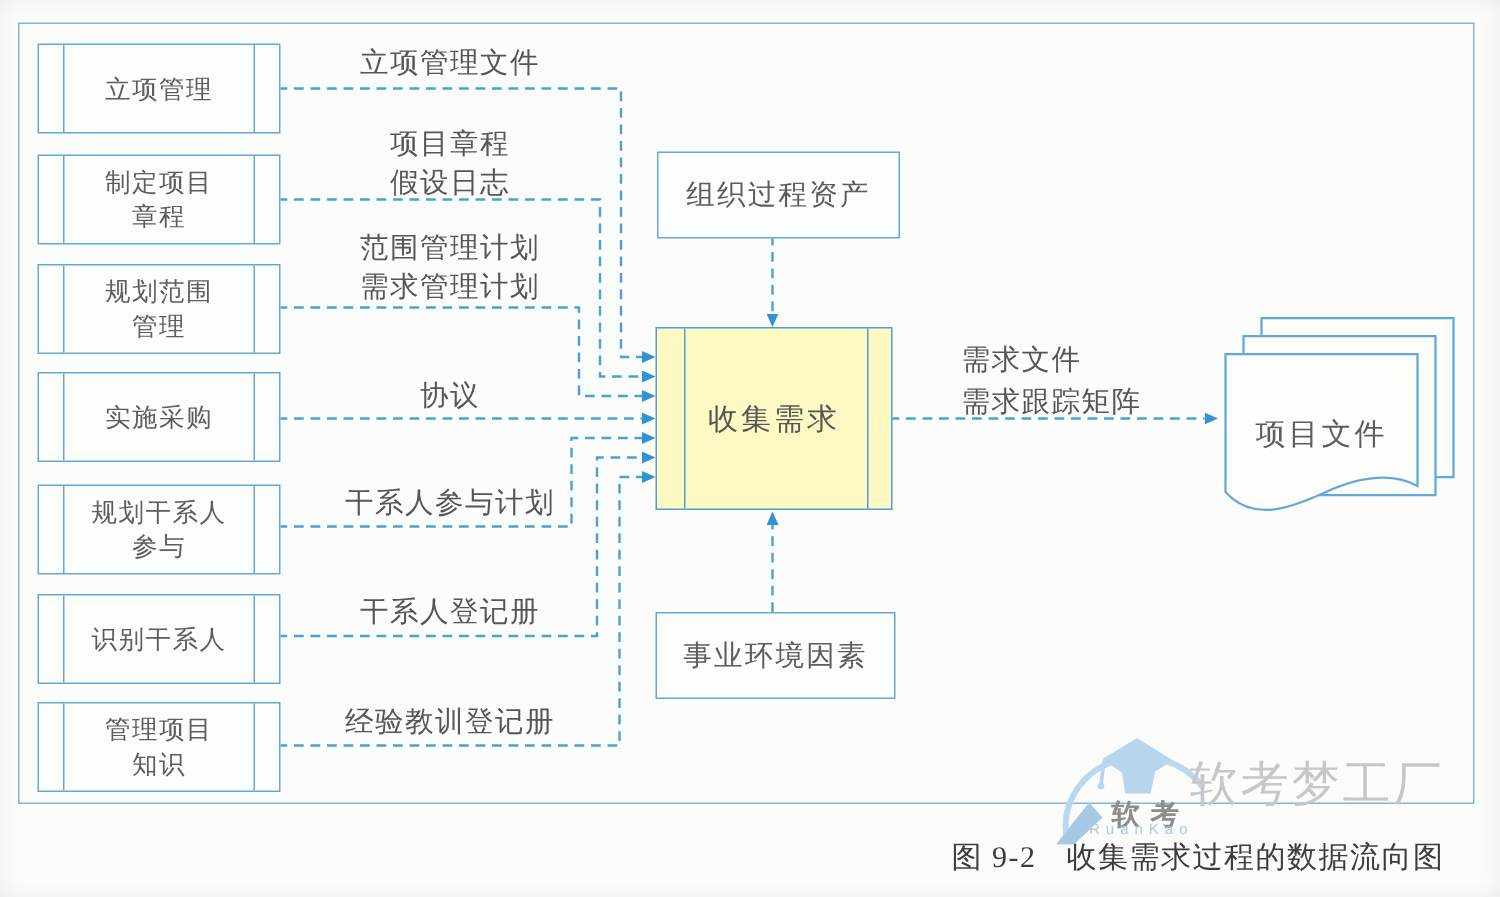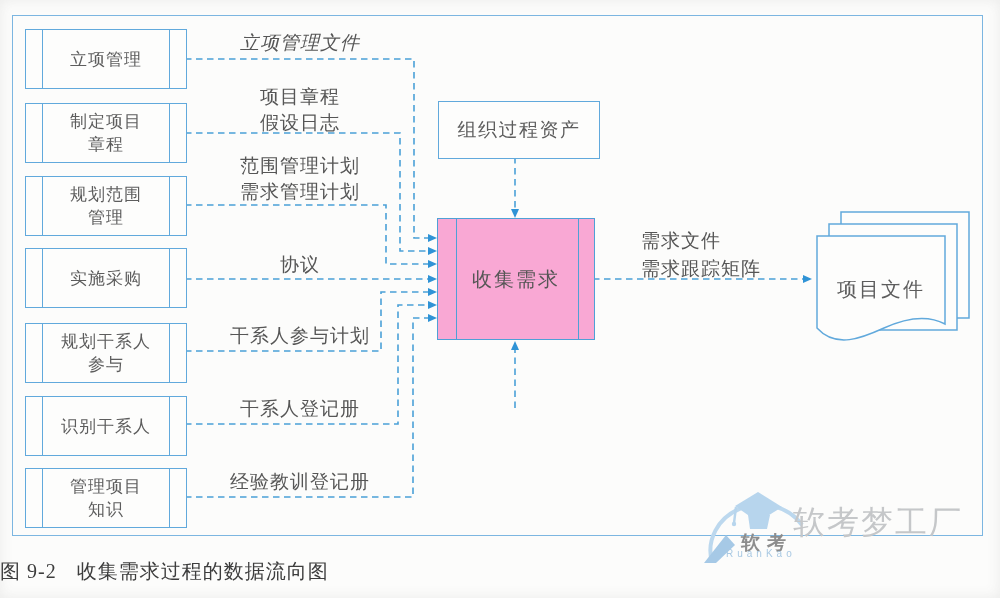--- a/index.html
+++ b/index.html
@@ -33,36 +33,36 @@
   }
   .b1{top:29px;}.b2{top:103px;}.b3{top:176px;}.b4{top:248px;}
   .b5{top:323px;}.b6{top:396px;}.b7{top:468px;}
 
   
   .elabel{
     position:absolute;left:185px;width:230px;text-align:center;
     font-size:19px;line-height:26px;color:#565656;letter-spacing:1px;
   }
   .elabel span{display:block;}
-  .e1{top:30px;font-style:italic;}.e2{top:84px;}.e3{top:153px;}.e4{top:252px;}
+  .e1{top:30px;}.e2{top:84px;}.e3{top:153px;}.e4{top:252px;}
   .e5{top:323px;}.e6{top:396px;}.e7{top:469px;}
 
   
   .inbox{
     position:absolute;border:1.5px solid #61a9dc;background:#fdfdfc;
     display:flex;align-items:center;justify-content:center;
     font-size:19px;color:#5d5d5d;letter-spacing:1.5px;
   }
   .opa{left:438px;top:101px;width:160px;height:56px;}
   .eef{left:437px;top:408px;width:158px;height:56px;}
 
   
   .collect{
     position:absolute;left:437px;top:218px;width:156px;height:120px;
-    border:1.6px solid #4fa0d6;background:#f9a8d4;
+    border:1.6px solid #4fa0d6;background:#fef9c3;
     display:flex;align-items:center;justify-content:center;
     font-size:20px;color:#565656;letter-spacing:2px;
   }
   .collect .irule{position:absolute;top:0;bottom:0;width:0;border-left:1.3px solid #4fa0d6;}
   .collect .irule.l{left:18px;}
   .collect .irule.r{right:15px;}
 
   
   .outlabel{
     position:absolute;left:641px;top:227px;text-align:left;
@@ -71,21 +71,21 @@
   .outlabel span{display:block;}
 
   
   .doctext{
     position:absolute;left:819px;top:276px;width:124px;text-align:center;
     font-size:20px;color:#5d5d5d;letter-spacing:2px;
   }
 
   
   .caption{
-    position:absolute;left:0;top:558px;width:963px;text-align:left;
+    position:absolute;left:0;top:558px;width:963px;text-align:right;
     font-size:20px;color:#3d3d3d;letter-spacing:1px;
   }
   .caption .pfx{margin-right:20px;}
 
   
   .wm{position:absolute;left:0;top:0;width:1000px;height:598px;pointer-events:none;}
   .wm-brand{
     position:absolute;left:793px;top:501px;
     font-size:32px;line-height:42px;color:#c5c7c9;letter-spacing:2px;
     font-family:"Liberation Sans","DejaVu Sans",sans-serif;
@@ -215,20 +215,23 @@
     <span></span>
   </div>
   <div class="elabel e7">
     <span>经验教训登记册</span>
     <span></span>
   </div>
 
   <div class="inbox opa">
     <span>组织过程资产</span>
   </div>
+  <div class="inbox eef">
+    <span>事业环境因素</span>
+  </div>
 
   <div class="collect">
     <span class="irule l"></span>
     <span class="irule r"></span>
     <span>收集需求</span>
   </div>
 
   <div class="outlabel">
     <span>需求文件</span>
     <span>需求跟踪矩阵</span>

